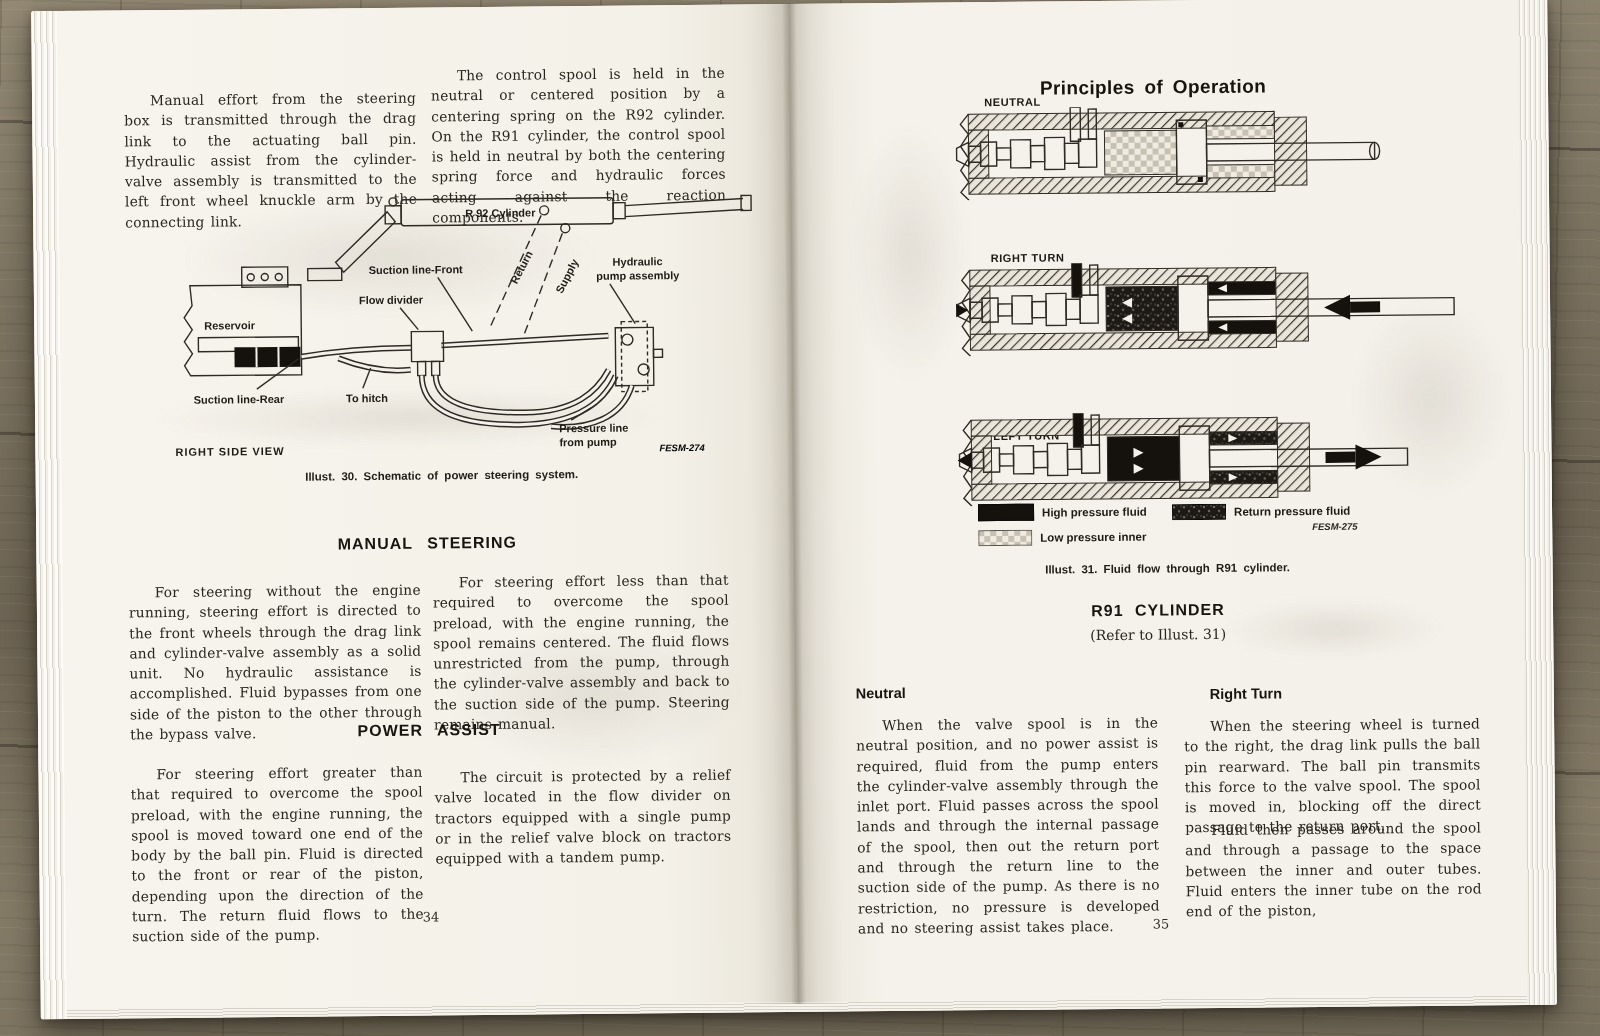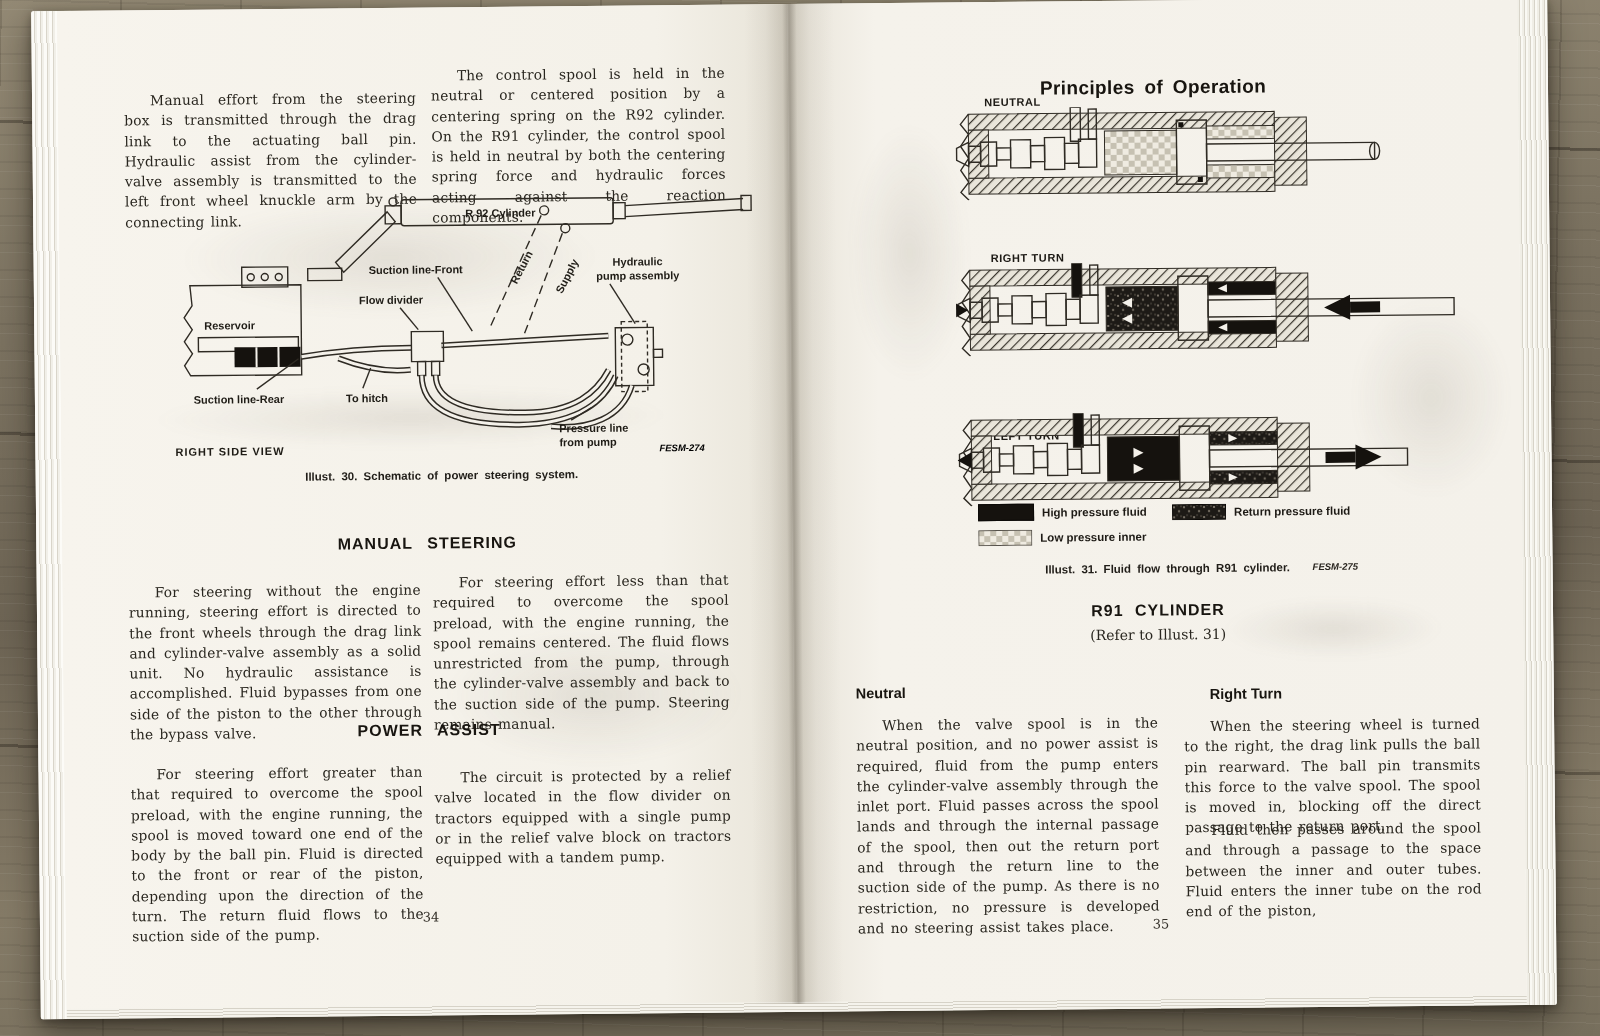--- a/index.html
+++ b/index.html
@@ -304,21 +304,21 @@
             <rect x="0.5" y="0.5" width="53" height="15" fill="url(#stipple)" stroke="#0c0a08"></rect>
           </svg>
         <span class="legend-label">Return pressure fluid</span>
       </div>
       <div class="abs legend-row" style="left:186px;top:528px;">
         <svg width="54" height="16">
             <rect x="0.5" y="0.5" width="53" height="15" fill="url(#checker)" stroke="#55514a"></rect>
           </svg>
         <span class="legend-label">Low pressure inner</span>
       </div>
-      <div class="abs figcode" style="left:520px;top:562px;">FESM-275</div>
+      <div class="abs figcode" style="left:520px;top:522px;">FESM-275</div>
 
       <div class="abs caption" style="left:105px;top:562px;width:540px;">Illust. 31. Fluid flow through R91 cylinder.</div>
 
       <div class="abs head" style="left:0;top:601px;width:100%;word-spacing:6px;">R91 CYLINDER</div>
       <div class="abs" style="left:0;top:626px;width:100%;text-align:center;font-size:14px;color:#29261f;">(Refer to Illust. 31)</div>
 
       <div class="abs subhead" style="left:62px;top:682px;">Neutral</div>
       <div class="abs subhead" style="left:416px;top:686px;">Right Turn</div>
 
       <div class="abs para" style="left:62px;top:712px;width:302px;">When the valve spool is in the neutral position, and no power assist is required, fluid from the pump enters the cylinder-valve assembly through the inlet port. Fluid passes across the spool lands and through the internal passage of the spool, then out the return port and through the return line to the suction side of the pump. As there is no restriction, no pressure is developed and no steering assist takes place.</div>

